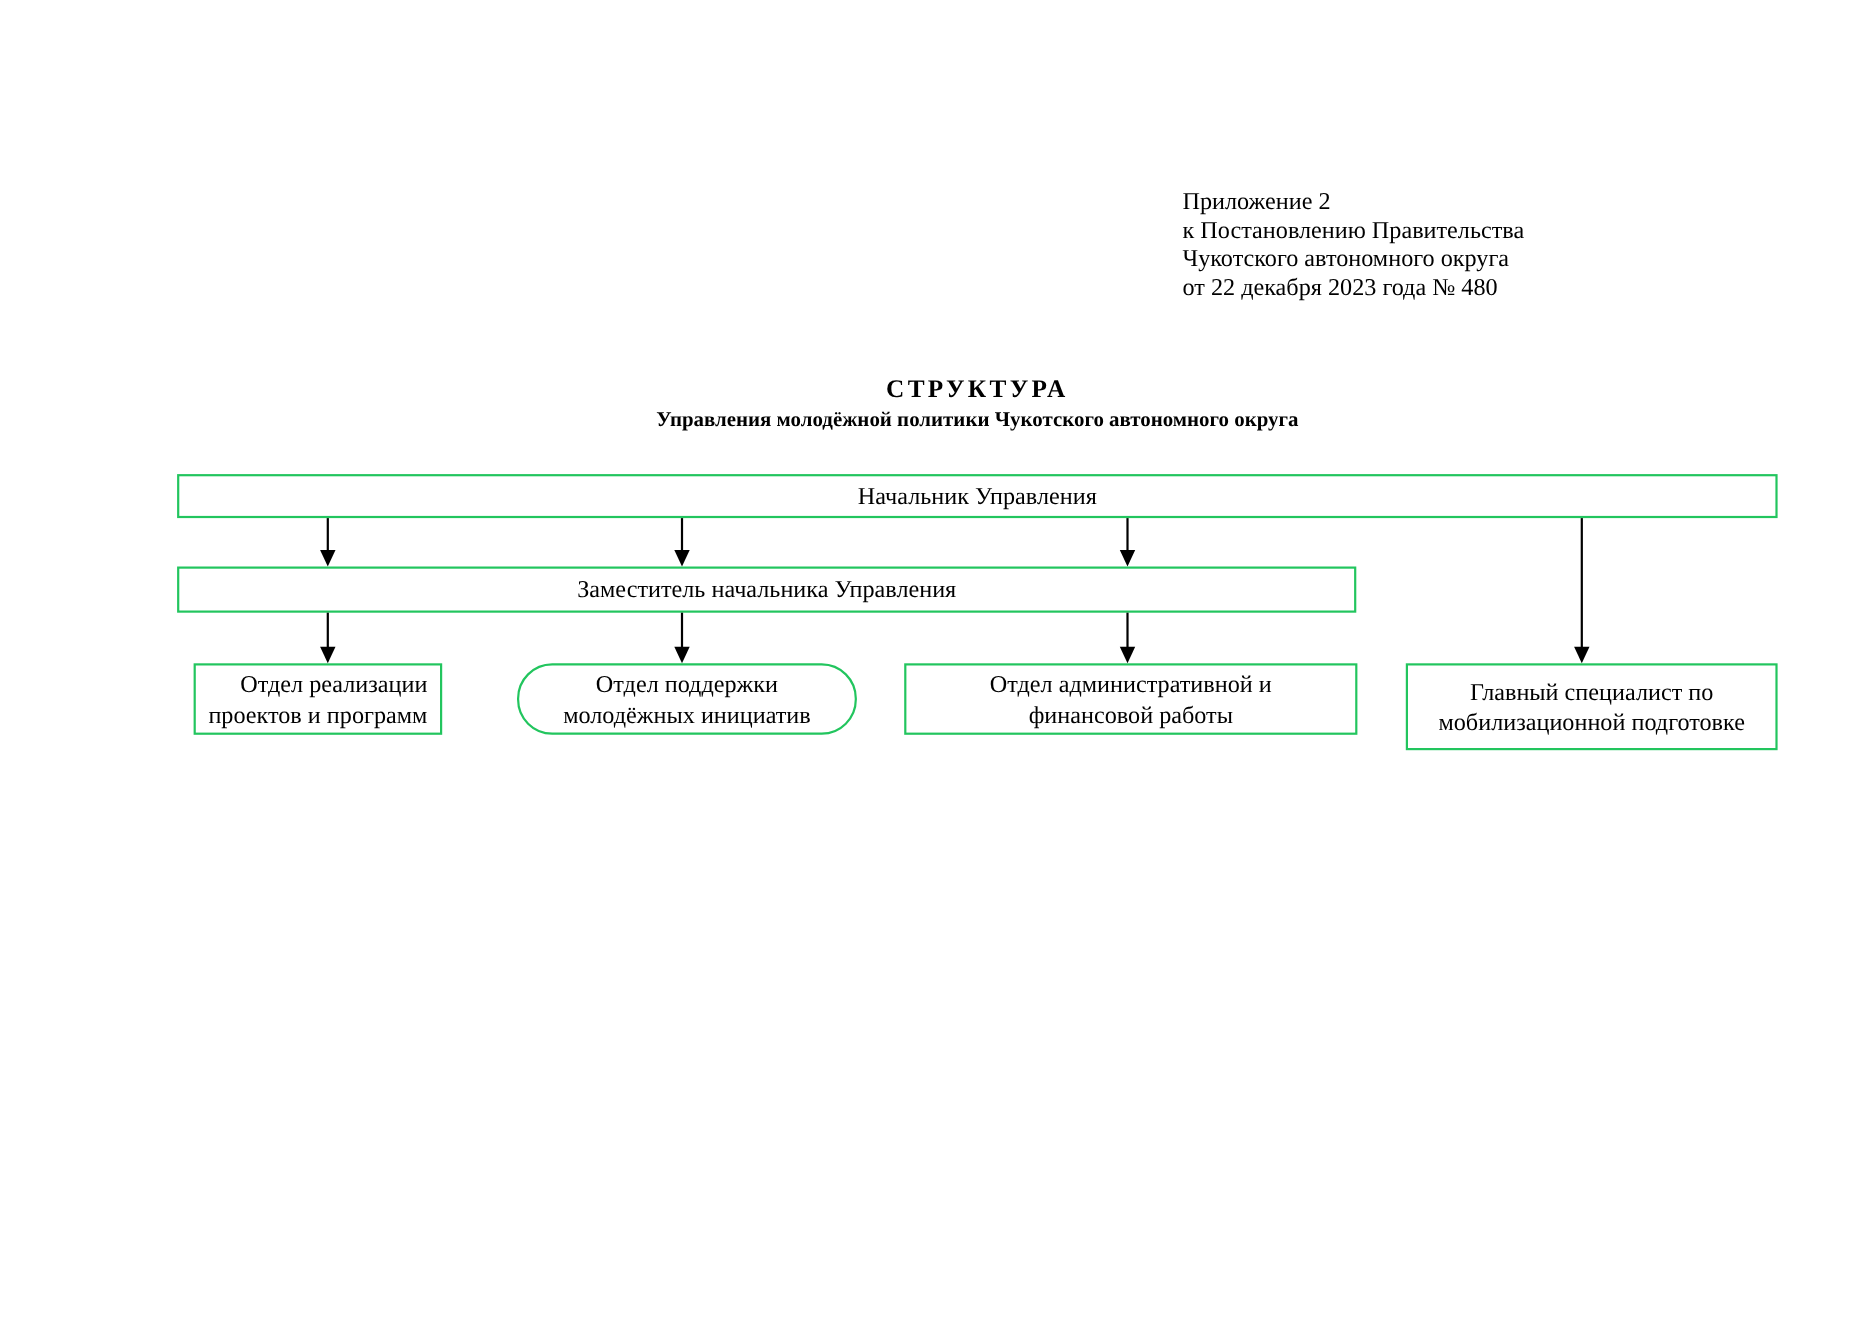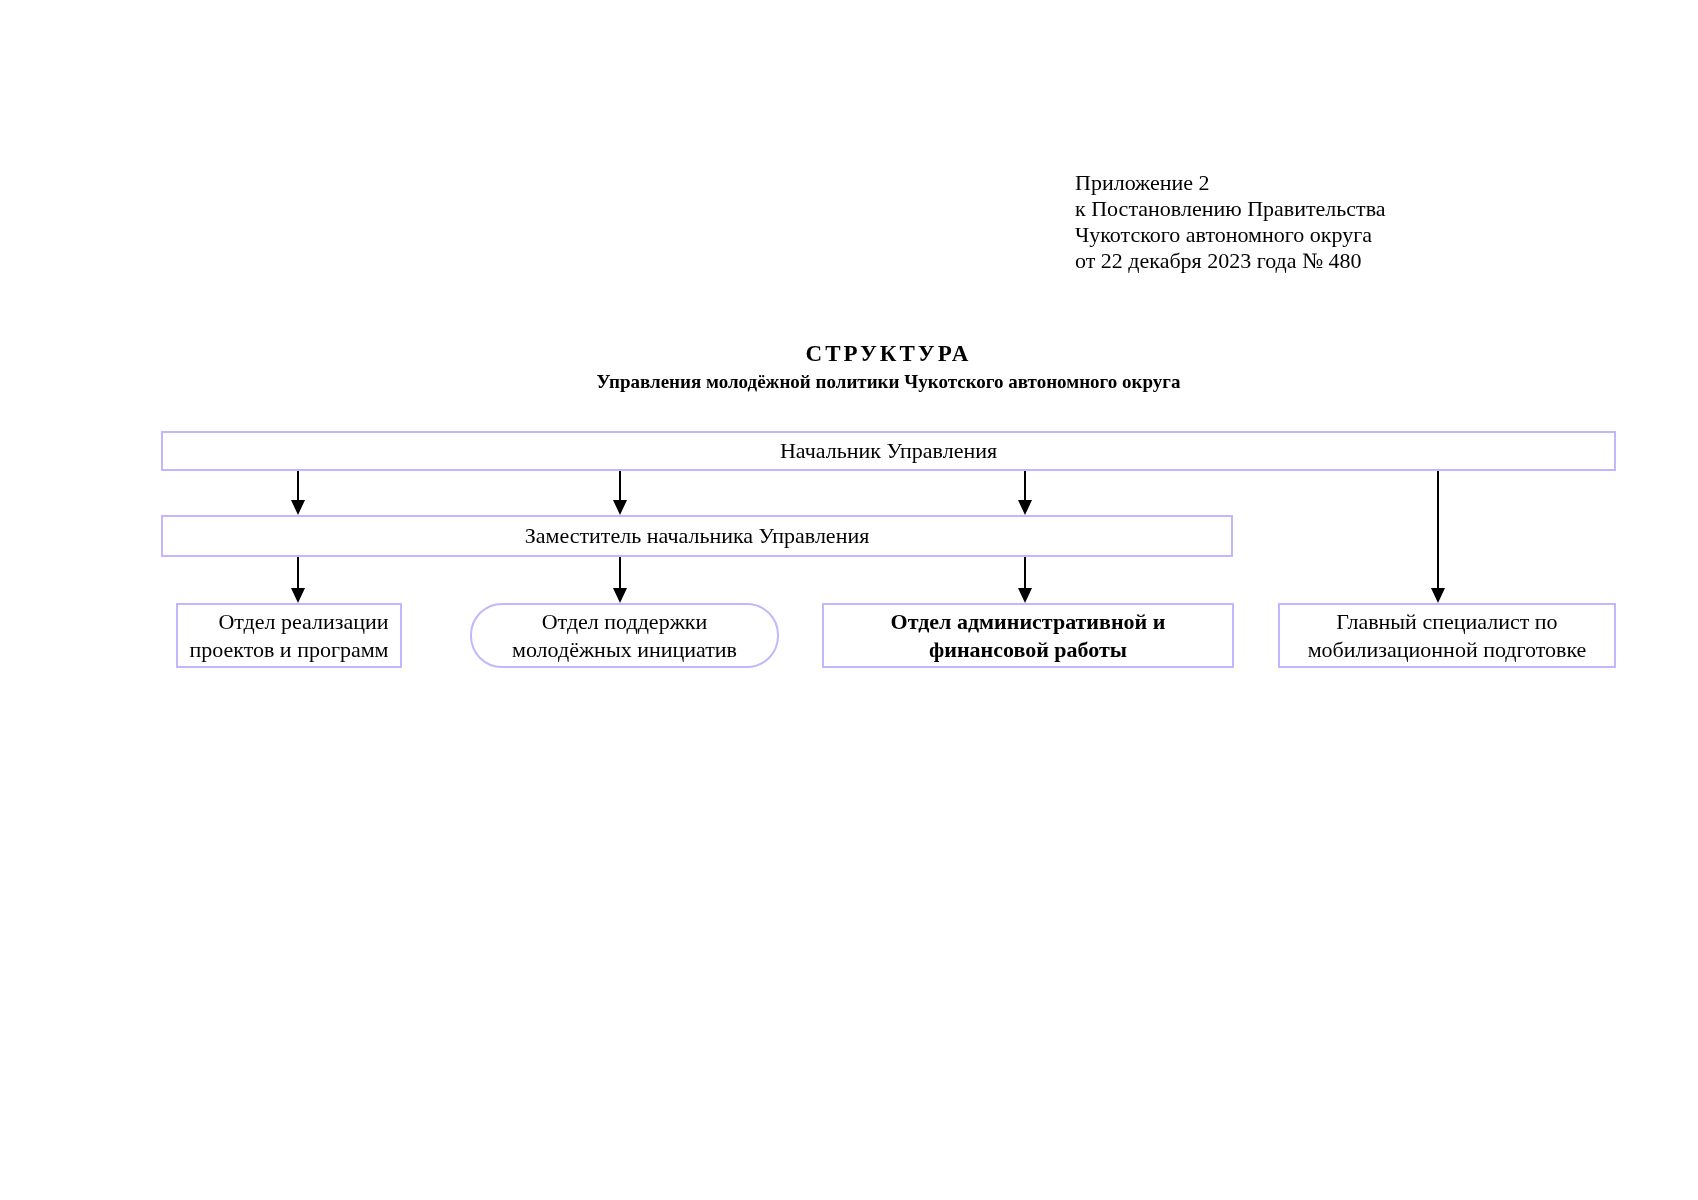--- a/index.html
+++ b/index.html
@@ -43,36 +43,36 @@
     font-size: 19px;
     font-weight: bold;
     line-height: 28px;
   }
 
   
   .org-chart { position: absolute; left: 0; top: 0; width: 100%; height: 100%; }
   .node {
     position: absolute;
     background: #ffffff;
-    border: 2px solid #c4b5fd;
+    border: 2px solid #22c55e;
     display: flex;
     align-items: center;
     justify-content: center;
     text-align: center;
     font-size: 22px;
     line-height: 28px;
   }
   .node .node-label { white-space: pre-line; }
 
   .node-head   { left: 161px;  top: 431px; width: 1455px; height: 40px; }
   .node-deputy { left: 161px;  top: 515px; width: 1072px; height: 42px; }
   .node-dept-0 { left: 176px;  top: 603px; width: 226px;  height: 65px; text-align: right; }
   .node-dept-1 { left: 470px;  top: 603px; width: 309px;  height: 65px; border-radius: 32px; }
-  .node-dept-2 { left: 822px;  top: 603px; width: 412px;  height: 65px; font-weight: bold; }
-  .node-dept-3 { left: 1278px; top: 603px; width: 338px;  height: 65px; }
+  .node-dept-2 { left: 822px;  top: 603px; width: 412px;  height: 65px; }
+  .node-dept-3 { left: 1278px; top: 603px; width: 338px;  height: 79px; }
 
   
   .arrow {
     position: absolute;
     width: 14px;
     margin-left: -7px; 
   }
   .arrow-shaft {
     position: absolute;
     left: 6px;

